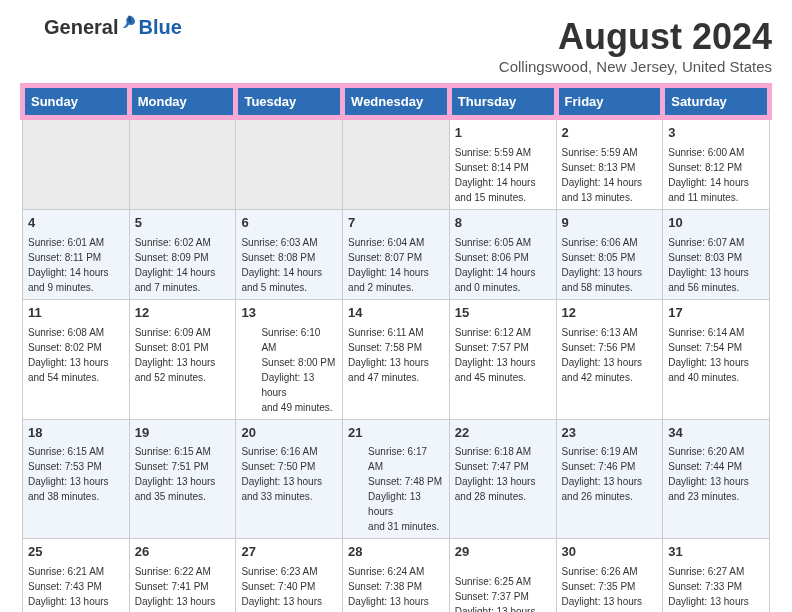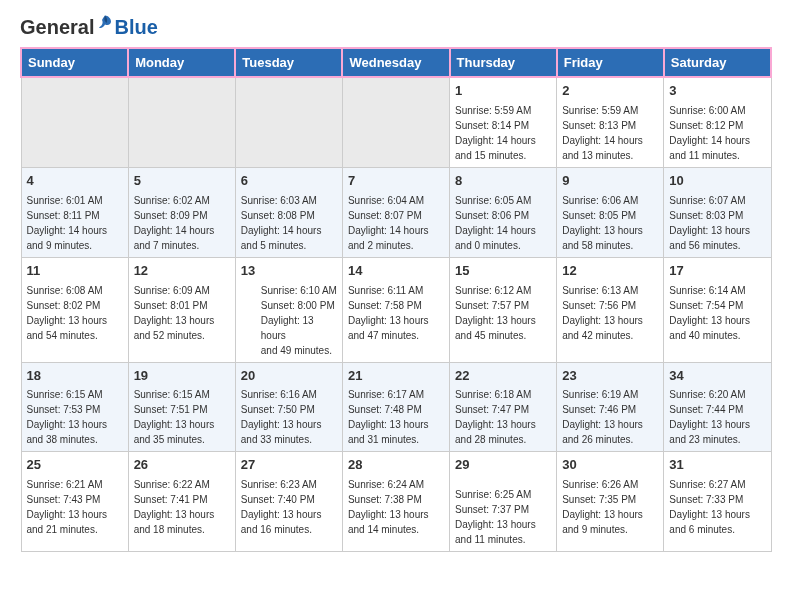--- a/index.html
+++ b/index.html
@@ -22,20 +22,21 @@
       align-items: flex-start;
     }
     .logo-text {
       display: flex;
       align-items: baseline;
     }
     .logo-general {
       font-size: 20px;
       font-weight: bold;
       color: #333;
+      margin-left: 24px;
     }
     .logo-blue {
       font-size: 20px;
       font-weight: bold;
       color: #1a5fa8;
     }
     .logo-icon {
       display: inline-block;
       width: 18px;
       height: 18px;
@@ -60,21 +61,21 @@
       border-collapse: collapse;
       font-size: 11px;
     }
     .calendar-table thead tr th {
       background-color: #2c6db5;
       color: #fff;
       text-align: left;
       padding: 6px 6px;
       font-size: 13px;
       font-weight: bold;
-      border: 2px solid #f9a8d4;
+      border: 5px solid #f9a8d4;
     }
     .calendar-table tbody tr td {
       border: 1px solid #ccc;
       vertical-align: top;
       padding: 4px 5px;
       width: calc(100% / 7);
       min-height: 80px;
       background: #fff;
       font-size: 10.5px;
       color: #333;
@@ -112,20 +113,24 @@
   <div class="logo">
     <div class="logo-text">
       <span class="logo-general">General</span>
       <svg class="logo-icon" viewBox="0 0 24 24">
         <path d="M12 2 C16 2 20 6 20 10 C20 14 16 16 12 14 C10 18 6 20 4 18 C8 16 10 12 8 8 C10 4 12 2 12 2Z" fill="#2c6db5"></path>
         <path d="M12 2 C14 4 16 8 14 12 C12 10 10 8 12 2Z" fill="#1a4a80"></path>
       </svg>
       <span class="logo-blue">Blue</span>
     </div>
   </div>
+  <div class="title-area">
+    <div class="month-title">August 2024</div>
+    <div class="location-title">Collingswood, New Jersey, United States</div>
+  </div>
 </div>
 
 <table class="calendar-table">
   <thead>
     <tr>
     <th>Sunday</th>
         <th>Monday</th>
         <th>Tuesday</th>
         <th>Wednesday</th>
         <th>Thursday</th>
@@ -280,21 +285,21 @@
         </td>
         <td>
           <span class="day-number">20</span>
           <div class="day-info" style="white-space: pre-line;">Sunrise: 6:16 AM
 Sunset: 7:50 PM
 Daylight: 13 hours
 and 33 minutes.</div>
         </td>
         <td>
           <span class="day-number">21</span>
-          <div class="day-info" style="white-space: pre-line;">Sunrise: 6:17 AM
+          <div class="day-info" style="white-space: pre-line; margin-left: 20px;">Sunrise: 6:17 AM
 Sunset: 7:48 PM
 Daylight: 13 hours
 and 31 minutes.</div>
         </td>
         <td>
           <span class="day-number">22</span>
           <div class="day-info" style="white-space: pre-line;">Sunrise: 6:18 AM
 Sunset: 7:47 PM
 Daylight: 13 hours
 and 28 minutes.</div>

